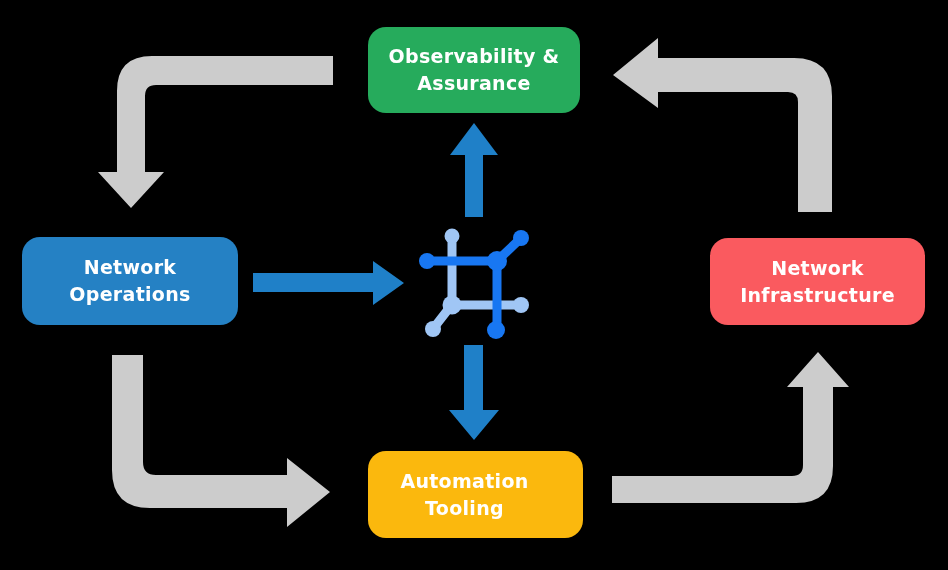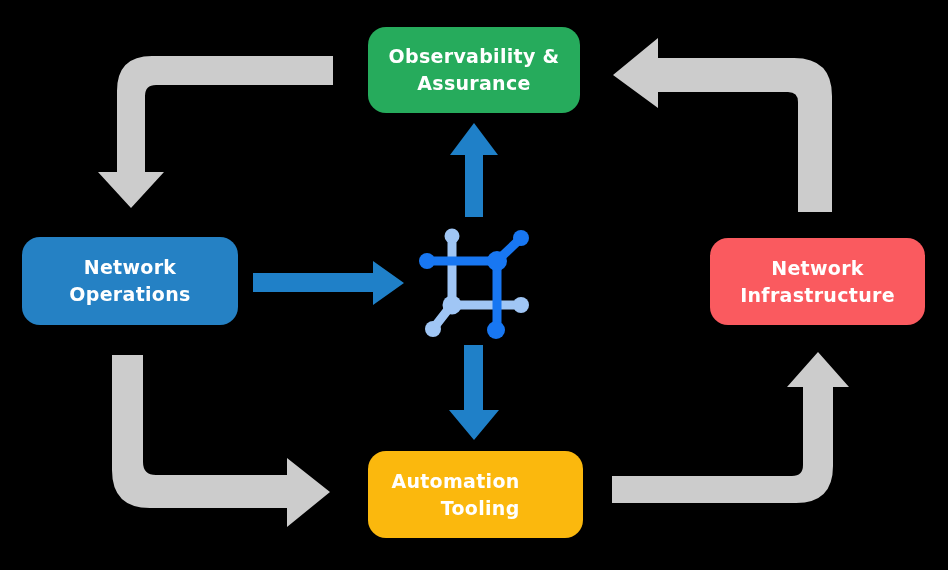--- a/index.html
+++ b/index.html
@@ -31,21 +31,21 @@
     font-size: 19px;
     font-weight: 600;
     line-height: 1.42;
     letter-spacing: 0.3px;
     white-space: pre-line;
     pointer-events: none;
   }
   .label-observability { left: 368px; top: 27px;  width: 212px; height: 86px; }
   .label-operations    { left: 22px;  top: 237px; width: 216px; height: 88px; }
   .label-infrastructure{ left: 710px; top: 238px; width: 215px; height: 87px; }
-  .label-automation    { left: 348px; top: 451px; width: 215px; height: 87px; text-align: right; }
+  .label-automation    { left: 357px; top: 451px; width: 215px; height: 87px; }
 </style>
 </head>
 <body>
 
 <div class="stage">
   <svg width="948" height="570" viewBox="0 0 948 570" xmlns="http://www.w3.org/2000/svg">
 
     <path d="M 333 56 L 152 56 Q 117 56 117 91 L 117 172 L 98 172 L 131 208 L 164 172 L 145 172 L 145 96 Q 145 85 156 85 L 333 85 Z" fill="#CCCCCC"></path>
     <path d="M 832 212 L 832 96 Q 832 58 794 58 L 658 58 L 658 38 L 613 75 L 658 108 L 658 92 L 788 92 Q 798 92 798 102 L 798 212 Z" fill="#CCCCCC"></path>
     <path d="M 112 355 L 112 470 Q 112 508 150 508 L 287 508 L 287 527 L 330 492 L 287 458 L 287 475 L 156 475 Q 143 475 143 462 L 143 355 Z" fill="#CCCCCC"></path>

